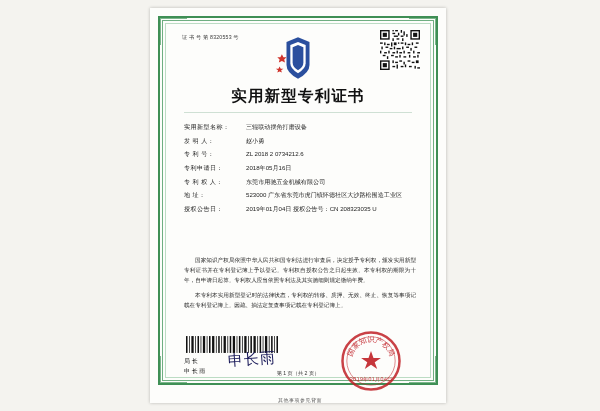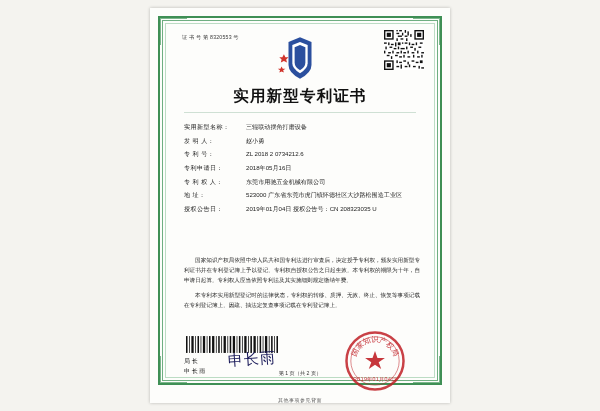--- a/index.html
+++ b/index.html
@@ -10,24 +10,25 @@
   }
   .page{
     position:relative;
     width:600px;height:411px;
     background:#f4f3ef;
   }
   
   .sheet{
     position:absolute;
     left:150px;top:8px;
-    width:300px;height:395px;
+    width:256px;height:395px;
     background:#fdfdfb;
     box-shadow:0 0 3px rgba(0,0,0,.25);
     overflow:hidden;
+    padding-left:40px;
   }
   
   .frame-outer{
     position:absolute;left:8px;top:8px;right:8px;bottom:18px;
     border:2px solid #3f8f55;
   }
   .frame-inner{
     position:absolute;left:12px;top:12px;right:12px;bottom:22px;
     border:1px solid #6fae81;
   }

